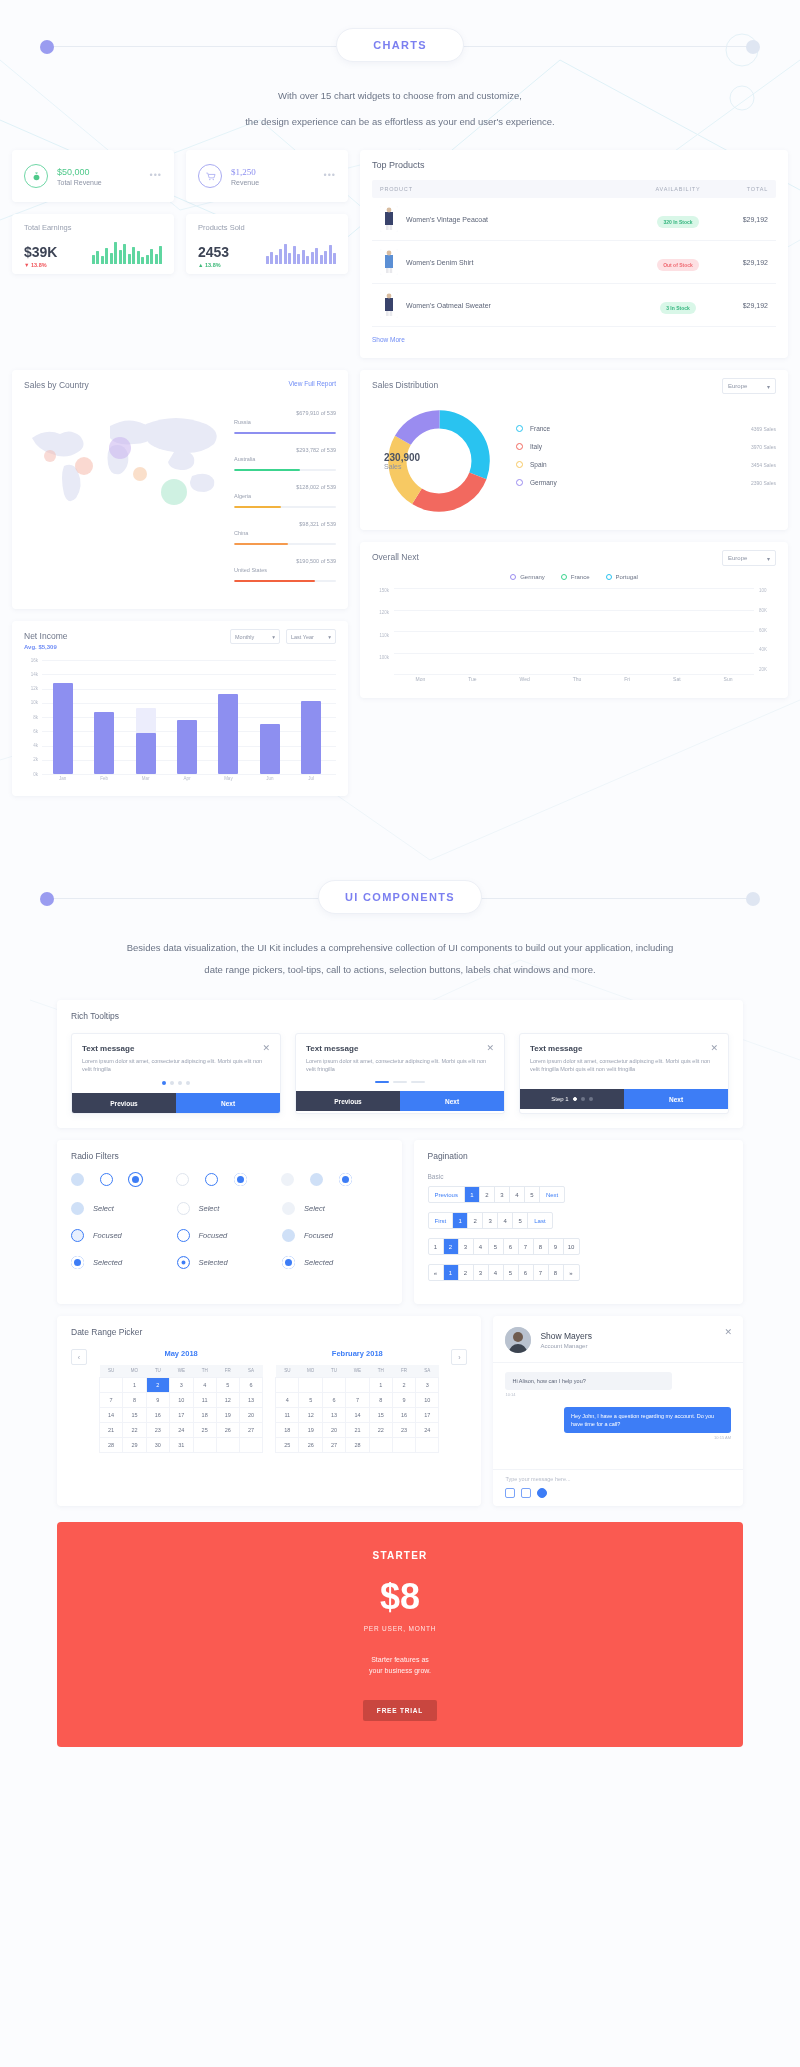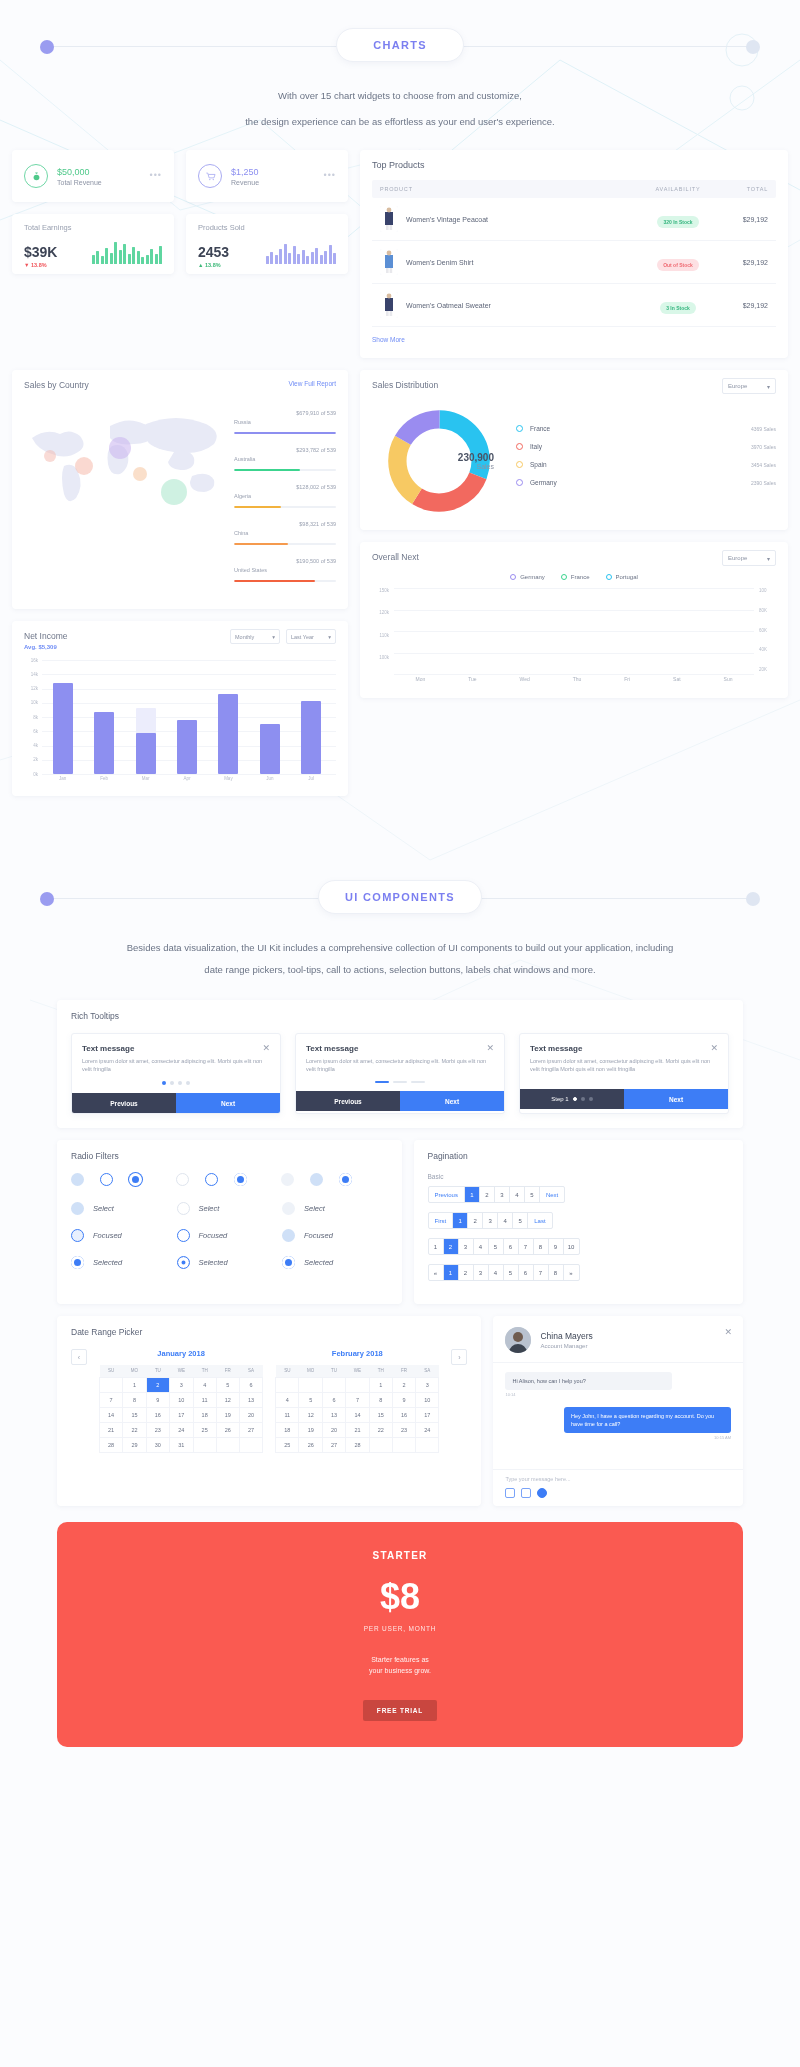--- a/index.html
+++ b/index.html
@@ -35,21 +35,21 @@
   .col-left { width: 336px; }
   .col-right { flex: 1; }
 
   
   .mini-row { display: flex; gap: 12px; }
   .mini { flex: 1; height: 52px; display: flex; align-items: center; padding: 0 12px; position: relative; }
   .mini .ico { width: 24px; height: 24px; border-radius: 50%; border: 1.2px solid #6fd7a6;
                display: flex; align-items: center; justify-content: center; margin-right: 9px; }
   .mini .ico.p { border-color: #a9abf2; }
   .mini .v { font-size: 9px; color: #4fc98a; margin-bottom: 2px; }
-  .mini .v.p { color: #8c8ff0; }
+  .mini .v.p { color: #8c8ff0; font-family: Liberation Serif, serif; }
   .mini .l { font-size: 7px; color: #8d94a5; }
   .dots { position: absolute; right: 12px; top: 20px; color: #c9cedb; font-size: 9px; letter-spacing: 1px; }
 
   .earn { flex: 1; height: 60px; padding: 9px 12px; position: relative; }
   .earn .t { font-size: 7.5px; color: #9aa1b1; }
   .earn .big { font-size: 14px; font-weight: bold; color: #3d4455; margin-top: 12px; }
   .earn .chg { font-size: 5.5px; font-weight: bold; margin-top: 2px; }
   .earn .chg.dn { color: #f0545a; }
   .earn .chg.up { color: #3cb878; }
   .spark { position: absolute; right: 12px; bottom: 10px; display: flex; align-items: flex-end; gap: 1.5px; height: 24px; }
@@ -84,21 +84,21 @@
   .cbar i { display: block; height: 100%; border-radius: 2px; }
 
   
   .sd { padding: 10px 12px 14px; position: relative; }
   .select { position: absolute; right: 12px; top: 8px; width: 54px; height: 16px; border: 1px solid #e6eaf1;
             border-radius: 2px; font-size: 6px; color: #8d94a5; display: flex; align-items: center;
             justify-content: space-between; padding: 0 5px; background:#fff; }
   .donut-wrap { display: flex; align-items: center; margin-top: 16px; }
   .donut { width: 110px; height: 110px; position: relative; margin-left: 12px; }
   .donut .ctr { position: absolute; inset: 0; display: flex; flex-direction: column;
-                align-items: flex-end; justify-content: center; }
+                align-items: flex-start; justify-content: center; }
   .donut .ctr b { font-size: 10px; color: #4a5264; }
   .donut .ctr s { font-size: 7px; color: #8d94a5; text-decoration: none; }
   .leg { flex: 1; padding-left: 22px; }
   .leg .li { display: flex; align-items: center; margin-bottom: 11px; font-size: 6.5px; color: #5d6578; }
   .leg .li em { width: 7px; height: 7px; border-radius: 50%; border: 1.4px solid; margin-right: 7px; }
   .leg .li span.n { flex: 1; font-style: normal; }
   .leg .li span.s { font-size: 5px; color: #a8aebc; }
 
   
   .ni { padding: 10px 12px 8px; position: relative; }
@@ -206,21 +206,21 @@
   .tstamp { font-size: 4px; color: #b6bcc9; margin-top: 2px; }
   .chat .ft { border-top: 1px solid #f2f4f8; padding: 6px 12px 8px; }
   .chat .ft .ph { font-size: 5.5px; color: #b6bcc9; }
   .chat .ft .icons { display: flex; gap: 6px; margin-top: 6px; }
   .chat .ft .icons i { width: 10px; height: 10px; border-radius: 2px; border: 1px solid #7aa3f8;
                        display: block; }
   .chat .ft .icons i:last-child { background: #3d7df6; border-color: #3d7df6; border-radius: 50%; }
 
   
   .prices { display: flex; gap: 12px; padding: 0 12px; }
-  .price { flex: 1; border-radius: 10px; padding: 28px 14px 26px; text-align: center; color: #fff; }
+  .price { flex: 1; border-radius: 4px; padding: 28px 14px 26px; text-align: center; color: #fff; }
   .price .pn { font-size: 10px; font-weight: bold; letter-spacing: 1.2px; }
   .price .amt { font-size: 36px; font-weight: bold; margin-top: 18px; line-height: 1; }
   .price .per { font-size: 6.5px; letter-spacing: .8px; margin-top: 10px; opacity: .85; }
   .price .desc { font-size: 7px; line-height: 11px; margin-top: 22px; opacity: .92; }
   .price .btn { display: inline-block; margin-top: 24px; font-size: 6.5px; font-weight: bold;
                 letter-spacing: .8px; padding: 7px 14px; border-radius: 2px; }
 </style>
 </head>
 <body>
 
@@ -813,21 +813,21 @@
         </div>
     </div>
   </div>
 
   <div class="two" style="padding:0 57px; margin-top:12px; gap:12px; align-items:stretch">
     <div class="card uic" style="flex:1.35">
       <h4>Date Range Picker</h4>
       <div class="dpr">
         <div class="nav-b">‹</div>
         <div class="cal">
-          <div class="cal-hd">January 2018</div>
+          <div class="cal-hd">May 2018</div>
           <table class="cal-t" id="cal-left">
               <tbody>
                 <tr>
                   <th>SU</th>
                   <th>MO</th>
                   <th>TU</th>
                   <th>WE</th>
                   <th>TH</th>
                   <th>FR</th>
                   <th>SA</th>
@@ -948,21 +948,21 @@
     <div class="card chat" style="flex:.85">
       <div class="ch-h">
         <div class="av">
           <svg width="26" height="26" viewBox="0 0 26 26">
               <rect width="26" height="26" fill="#b9c2cf"></rect>
               <circle cx="13" cy="10" r="5" fill="#6f5b4e"></circle>
               <path d="M3 26 q3-9 10-9 t10 9z" fill="#3c4450"></path>
             </svg>
         </div>
         <div>
-          <div class="nm">China Mayers</div>
+          <div class="nm">Show Mayers</div>
           <div class="rl">Account Manager</div>
         </div>
         <span class="x">✕</span>
       </div>
       <div class="body">
         <div class="bub them">Hi Alison, how can I help you?</div>
         <div class="tstamp">10:14</div>
         <div class="bub me" style="margin-top:10px">Hey John, I have a question regarding my account. Do you have time for a call?</div>
         <div class="tstamp" style="text-align:right">10:15 AM</div>
       </div>

